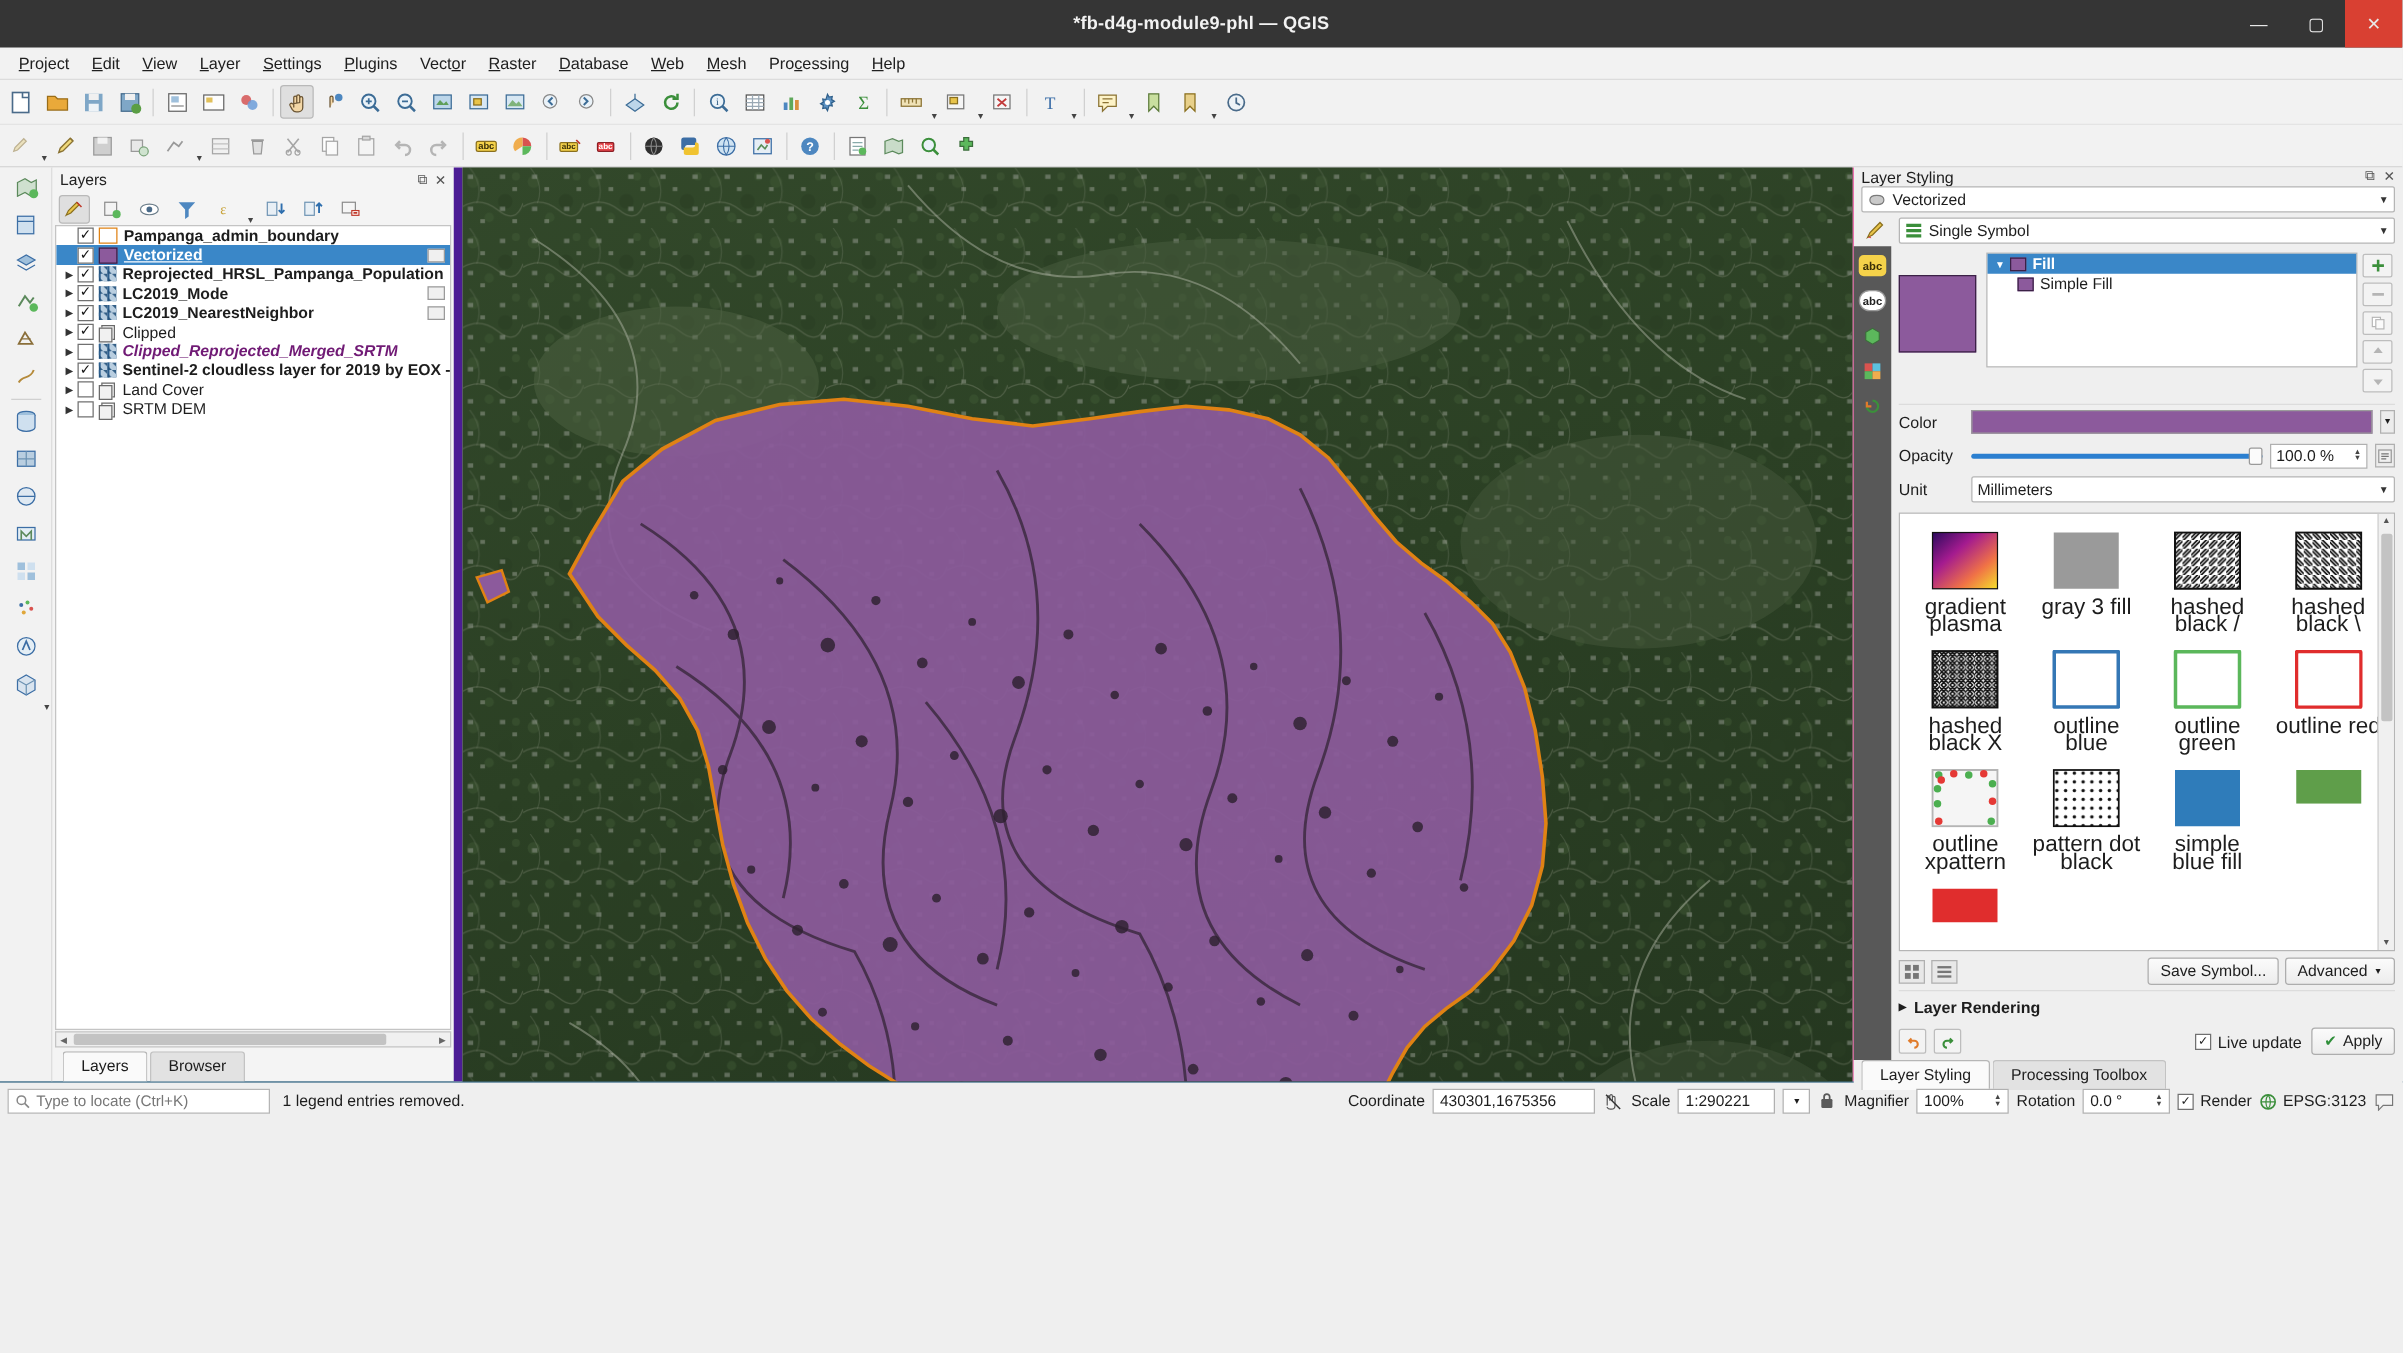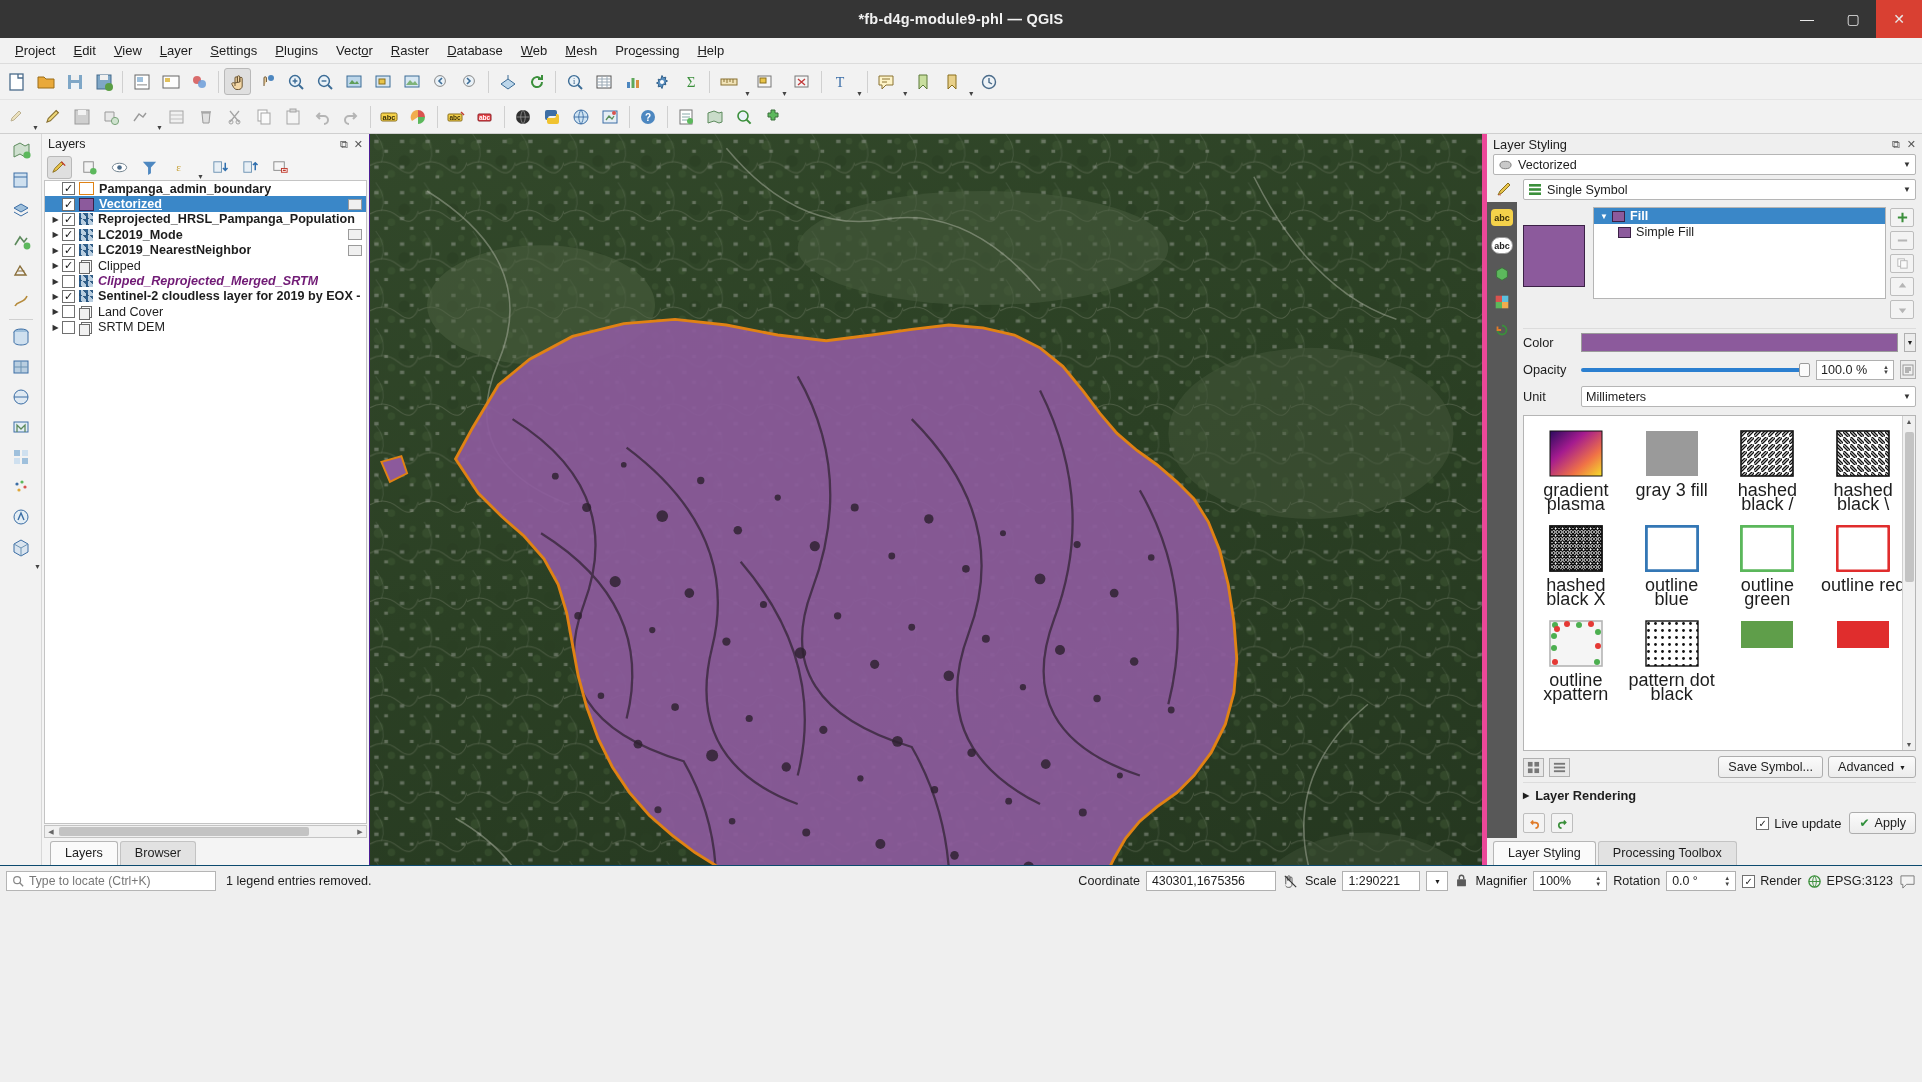--- a/index.html
+++ b/index.html
@@ -39,21 +39,21 @@
   .tbtn.sel { background: #dfdfdf; border: 1px solid #b9b9b9; }
   .tsep { width: 1px; height: 22px; background: #d0d0d0; margin: 0 4px; }
   .caret { font-size: 7px; color: #444; margin-left: 1px; align-self: flex-end; }
   
   #main { display: flex; height: 731px; }
   
   #lefttb { width: 42px; background: #f2f2f2; border-right: 1px solid #d8d8d8;
             display: flex; flex-direction: column; align-items: center; padding-top: 2px; }
   #lefttb .tbtn { margin-bottom: 3px; }
   
-  #layers { width: 328px; background: #f4f4f4; border-right: 1px solid #4c1d95;
+  #layers { width: 328px; background: #f4f4f4; border-right: 7px solid #4c1d95;
             display: flex; flex-direction: column; }
   .panel-title { height: 20px; display: flex; align-items: center; padding: 0 6px;
                  font-size: 12.5px; color: #222; }
   .panel-title .pt-btns { margin-left: auto; display: flex; gap: 6px; color: #555; font-size: 11px; }
   .lyr-toolbar { height: 26px; display: flex; align-items: center; padding: 0 4px; gap: 3px; }
   .lyr-toolbar .tbtn { width: 25px; height: 23px; }
   #layerlist { flex: 1; background: #fff; border: 1px solid #c4c4c4; margin: 0 2px;
                overflow: hidden; position: relative; }
   .lyrrow { height: 15.4px; display: flex; align-items: center; padding-left: 4px;
             font-size: 12.6px; white-space: nowrap; }
@@ -91,21 +91,21 @@
   #layerscroll-h .thumb { height: 9px; background: #c3c3c3; border-radius: 2px; margin-left: 2px; }
   #layerscroll-h .arr { width: 12px; text-align: center; font-size: 7px; color: #666; }
   .paneltabs { height: 27px; display: flex; align-items: flex-end; padding-left: 8px; gap: 2px; }
   .ptab { padding: 4px 14px 5px; font-size: 12.6px; background: #e2e2e2;
           border: 1px solid #c3c3c3; border-bottom: none; border-radius: 3px 3px 0 0; }
   .ptab.active { background: #fafafa; border-color: #b6b6b6; }
   
   #canvaswrap { flex: 1; position: relative; overflow: hidden; background: #25381f; }
   #mapcanvas { position: absolute; inset: 0; }
   
-  #styledock { width: 440px; background: #efefef; border-left: 5px solid #ec4899;
+  #styledock { width: 440px; background: #efefef; border-left: 1px solid #ec4899;
                display: flex; flex-direction: column; }
   .dock-head { height: 20px; display: flex; align-items: center; padding: 0 6px;
                font-size: 12.8px; }
   .dock-head .pt-btns { margin-left: auto; display: flex; gap: 7px; color: #555; font-size: 11px; }
   .combo { height: 21px; background: #fff; border: 1px solid #b5b5b5; border-radius: 2px;
            display: flex; align-items: center; padding: 0 4px; font-size: 12.6px; position: relative; }
   .combo .arrow { margin-left: auto; font-size: 8px; color: #333; }
   .dockbody { flex: 1; display: flex; }
   #vstrip { width: 30px; background: #585858; display: flex; flex-direction: column;
             align-items: center; padding-top: 7px; gap: 11px; }
@@ -1218,20 +1218,26 @@
                   <defs>
                     <pattern id="dt" width="7" height="7" patternUnits="userSpaceOnUse">
                       <circle cx="3.5" cy="3.5" r="1.4" fill="#111"></circle>
                     </pattern>
                   </defs>
                   <rect x="1" y="1" width="52" height="45" fill="url(#dt)" stroke="#111" stroke-width="1.4"></rect>
                 </svg>
                 <div class="glabel">pattern dot black</div>
               </div>
               <div class="gcell">
+                <svg class="gthumb" viewBox="0 0 54 47">
+                  <rect x="1" y="1" width="52" height="45" fill="#2f7cba" stroke="none"></rect>
+                </svg>
+                <div class="glabel">simple blue fill</div>
+              </div>
+              <div class="gcell">
                 <svg class="gthumb" style="height:28px" viewBox="0 0 54 28">
                   <rect x="1" y="1" width="52" height="27" fill="#5f9e4a" stroke="none"></rect>
                 </svg>
                 <div class="glabel"></div>
               </div>
               <div class="gcell">
                 <svg class="gthumb" style="height:28px" viewBox="0 0 54 28">
                   <rect x="1" y="1" width="52" height="27" fill="#e02d2d" stroke="none"></rect>
                 </svg>
                 <div class="glabel"></div>

